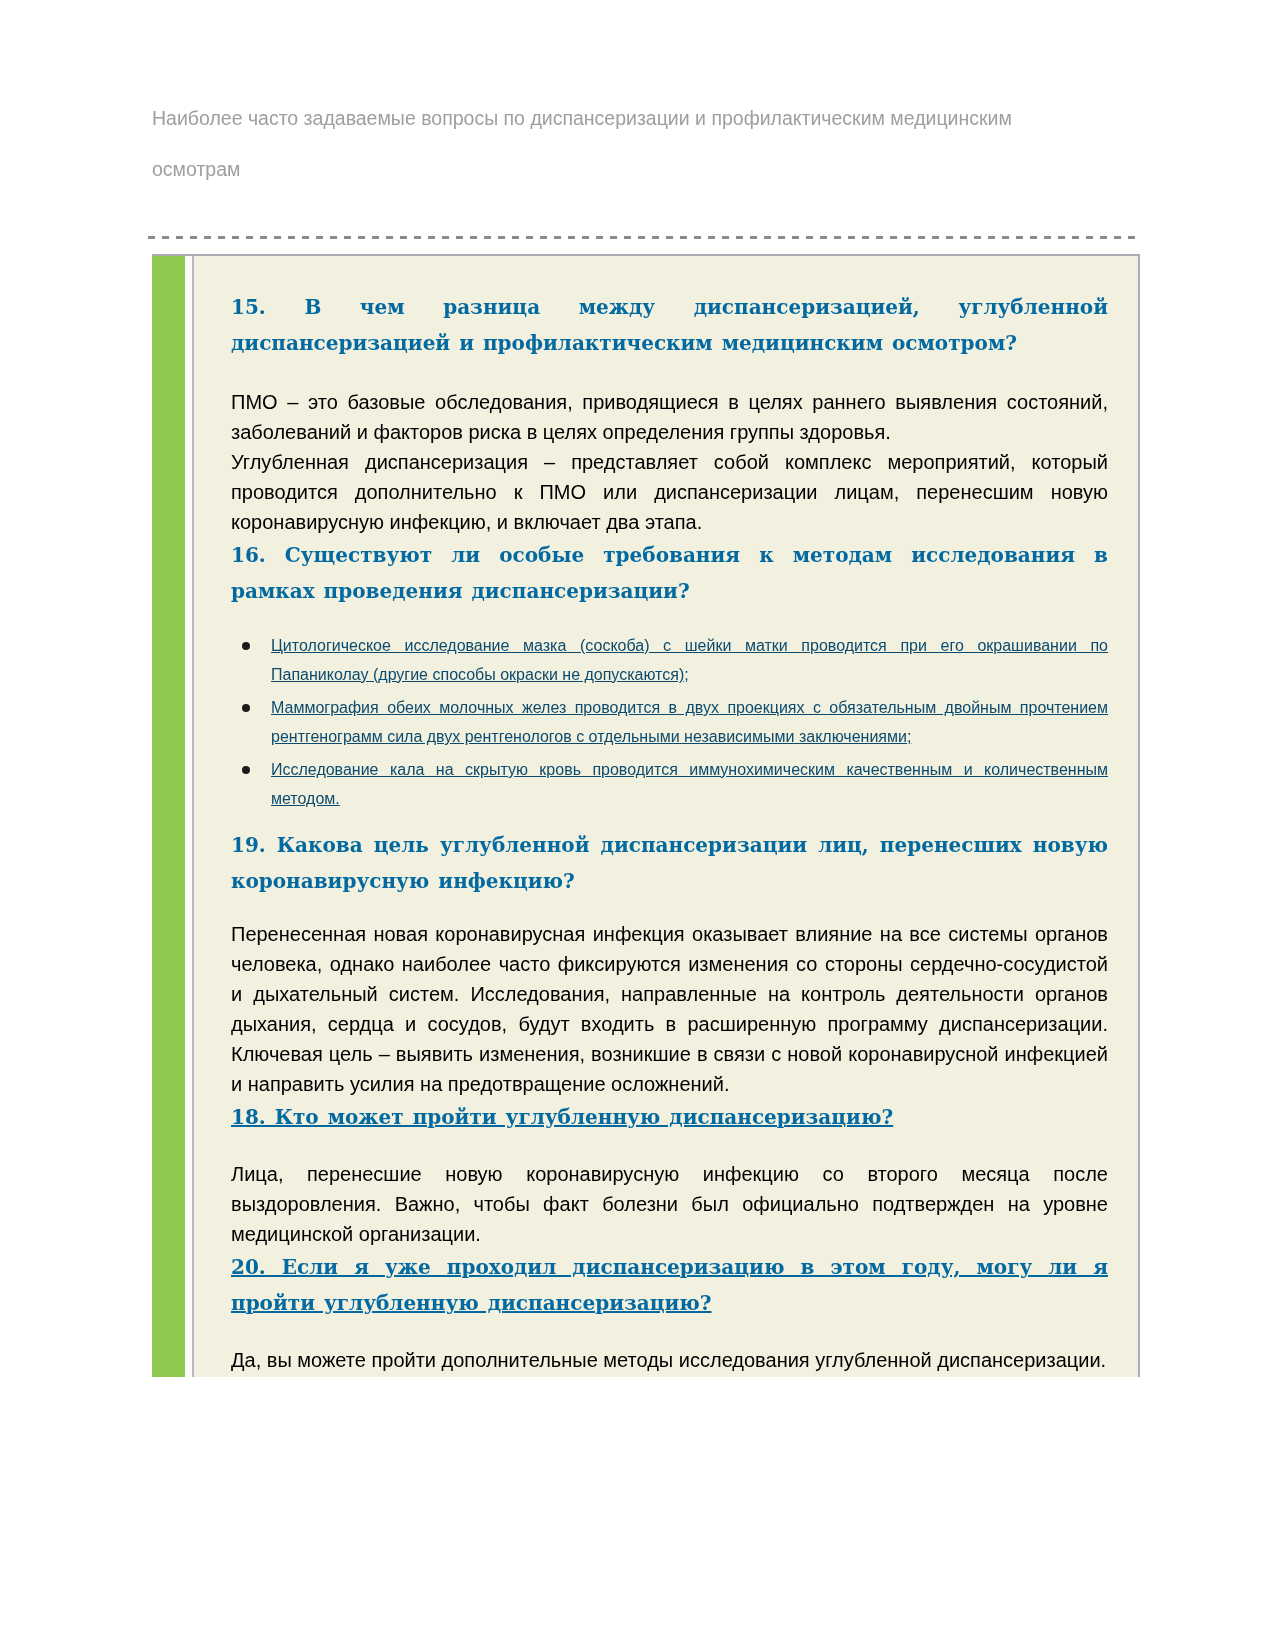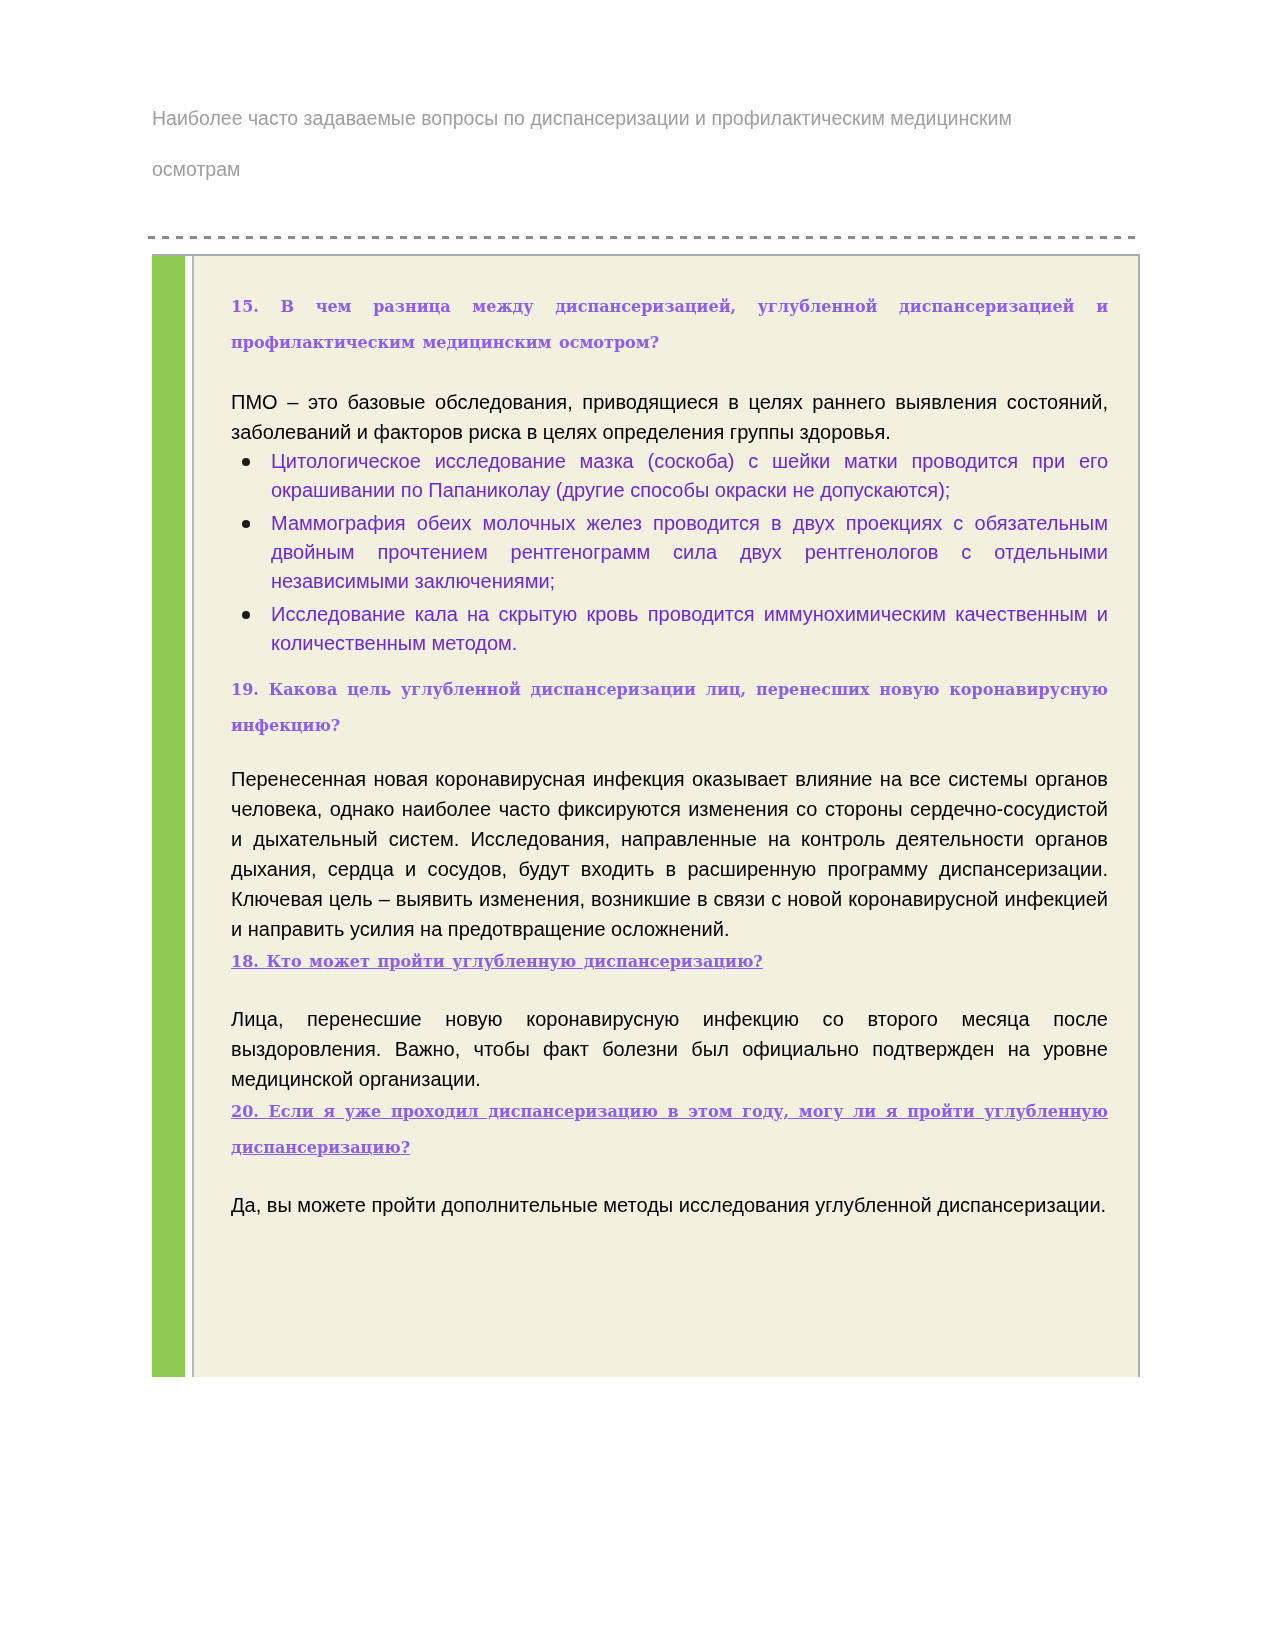--- a/index.html
+++ b/index.html
@@ -46,23 +46,23 @@
   .stripe-gap { flex: 0 0 9px; background: #fcfcf8; border-right: 2px solid #b3b9be; }
   .panel {
     flex: 1;
     background: #f2f1df;
     padding: 33px 30px 20px 37px;
     overflow: hidden;
   }
   .question {
     font-family: "DejaVu Serif", serif;
     font-weight: 700;
-    font-size: 16px;
+    font-size: 20px;
     line-height: 36px;
-    color: #8b5cf6;
+    color: #0369a1;
     text-align: justify;
     margin: 0;
     word-spacing: 2px;
   }
   .answer {
     font-size: 20px;
     line-height: 30px;
     color: #000000;
     text-align: justify;
     margin: 0;
@@ -74,25 +74,26 @@
   .mb24 { margin-bottom: 24px; text-decoration: underline; }
   .mb0  { margin-bottom: 0; }
   .bullet-list {
     list-style: none;
     margin: 0 0 14px 0;
     padding: 0;
   }
   .bullet-list li {
     position: relative;
     padding-left: 40px;
-    font-size: 20px;
+    font-size: 16px;
     line-height: 29px;
     text-align: justify;
-    color: #6d28d9;
+    color: #0c4a6e;
     margin-bottom: 4px;
+    text-decoration: underline;
   }
   .bullet-list li::before {
     content: "";
     position: absolute;
     left: 11px;
     top: 11px;
     width: 8px;
     height: 8px;
     border-radius: 50%;
     background: #1b1b1b;
@@ -116,22 +117,24 @@
 
   <div class="qa-box">
     <div class="stripe"></div>
     <div class="stripe-gap"></div>
 
     <div class="panel">
 
       <div class="question mb26">15. В чем разница между диспансеризацией, углубленной диспансеризацией и профилактическим медицинским осмотром?</div>
       <div class="answer mb0">
         <p>ПМО – это базовые обследования, приводящиеся в целях раннего выявления состояний, заболеваний и факторов риска в целях определения группы здоровья.</p>
+        <p>Углубленная диспансеризация – представляет собой комплекс мероприятий, который проводится дополнительно к ПМО или диспансеризации лицам, перенесшим новую коронавирусную инфекцию, и включает два этапа.</p>
       </div>
 
+      <div class="question mb22">16. Существуют ли особые требования к методам исследования в рамках проведения диспансеризации?</div>
       <ul class="bullet-list">
         <li>Цитологическое исследование мазка (соскоба) с шейки матки проводится при его окрашивании по Папаниколау (другие способы окраски не допускаются);</li>
         <li>Маммография обеих молочных желез проводится в двух проекциях с обязательным двойным прочтением рентгенограмм сила двух рентгенологов с отдельными независимыми заключениями;</li>
         <li>Исследование кала на скрытую кровь проводится иммунохимическим качественным и количественным методом.</li>
       </ul>
 
       <div class="question mb20">19. Какова цель углубленной диспансеризации лиц, перенесших новую коронавирусную инфекцию?</div>
       <div class="answer mb0">
         <p>Перенесенная новая коронавирусная инфекция оказывает влияние на все системы органов человека, однако наиболее часто фиксируются изменения со стороны сердечно-сосудистой и дыхательный систем. Исследования, направленные на контроль деятельности органов дыхания, сердца и сосудов, будут входить в расширенную программу диспансеризации. Ключевая цель – выявить изменения, возникшие в связи с новой коронавирусной инфекцией и направить усилия на предотвращение осложнений.</p>
       </div>

